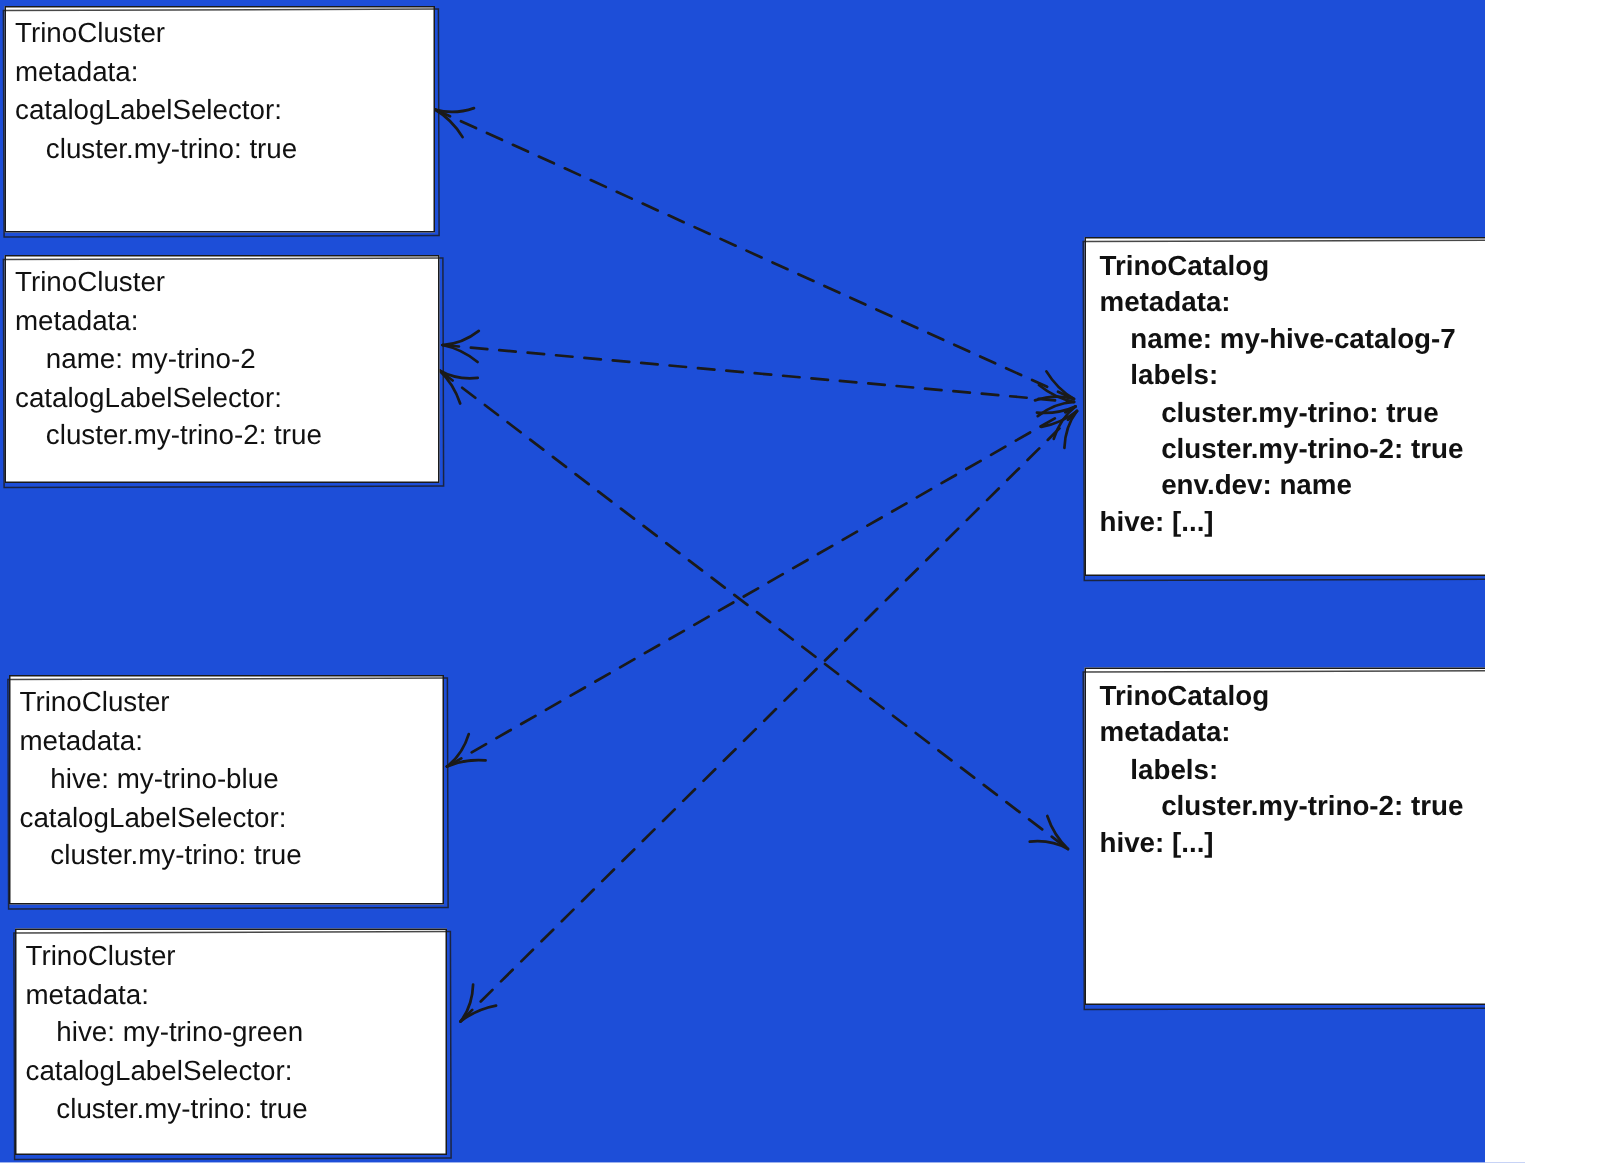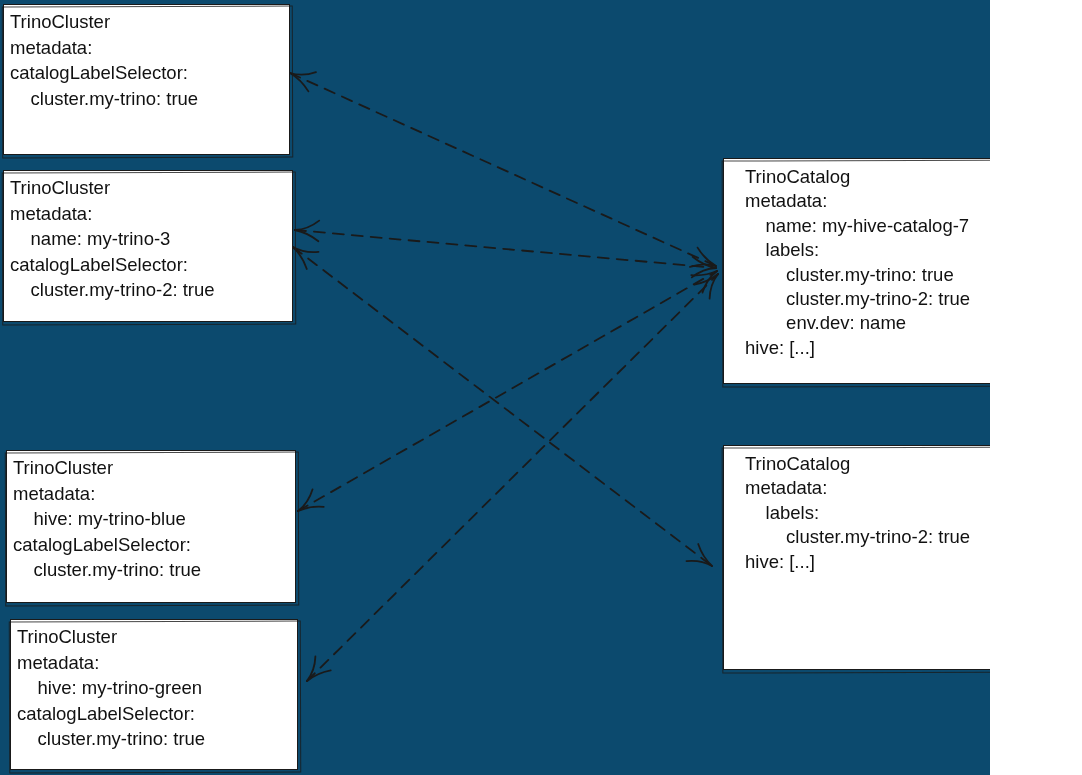--- a/index.html
+++ b/index.html
@@ -1,20 +1,20 @@
 <!DOCTYPE html>
 <html><head>
 <meta charset="utf-8">
 <style>
   html, body { margin: 0; padding: 0; background: #ffffff; }
   #canvas {
     position: relative;
     width: 990px;
     height: 775px;
-    background: #0c4a6e;
+    background: #1d4ed8;
     font-family: "Liberation Sans", sans-serif;
     overflow: hidden;
   }
   .box {
     position: absolute;
     background: #ffffff;
     border: 1.7px solid #1a1a1a;
     box-sizing: border-box;
     padding: 4px 6px;
     font-size: 18.5px;
@@ -25,21 +25,21 @@
   .box::before {
     content: "";
     position: absolute;
     left: -2px; top: 1px; right: -4px; bottom: -4px;
     border: 1.2px solid rgba(26,26,26,0.8);
     transform: rotate(-0.18deg);
     pointer-events: none;
   }
   .cluster .ln { line-height: 25.6px; }
   .catalog .ln { line-height: 24.4px; }
-  .catalog { padding-left: 21px; padding-top: 6px; }
+  .catalog { padding-left: 9px; padding-top: 6px; font-weight: bold; }
   .ln { white-space: pre; }
   #arrows {
     position: absolute;
     left: 0; top: 0;
     width: 1082px; height: 775px;
     z-index: 1;
     pointer-events: none;
   }
 </style>
 </head>
@@ -78,21 +78,21 @@
   <div class="box cluster" style="left:3px; top:4px; width:287px; height:151px;">
     <div class="ln">TrinoCluster</div>
     <div class="ln">metadata:</div>
     <div class="ln">catalogLabelSelector:</div>
     <div class="ln">    cluster.my-trino: true</div>
   </div>
 
   <div class="box cluster" style="left:3px; top:170px; width:290px; height:152px;">
     <div class="ln">TrinoCluster</div>
     <div class="ln">metadata:</div>
-    <div class="ln">    name: my-trino-3</div>
+    <div class="ln">    name: my-trino-2</div>
     <div class="ln">catalogLabelSelector:</div>
     <div class="ln">    cluster.my-trino-2: true</div>
   </div>
 
   <div class="box cluster" style="left:6px; top:450px; width:290px; height:153px;">
     <div class="ln">TrinoCluster</div>
     <div class="ln">metadata:</div>
     <div class="ln">    hive: my-trino-blue</div>
     <div class="ln">catalogLabelSelector:</div>
     <div class="ln">    cluster.my-trino: true</div>

